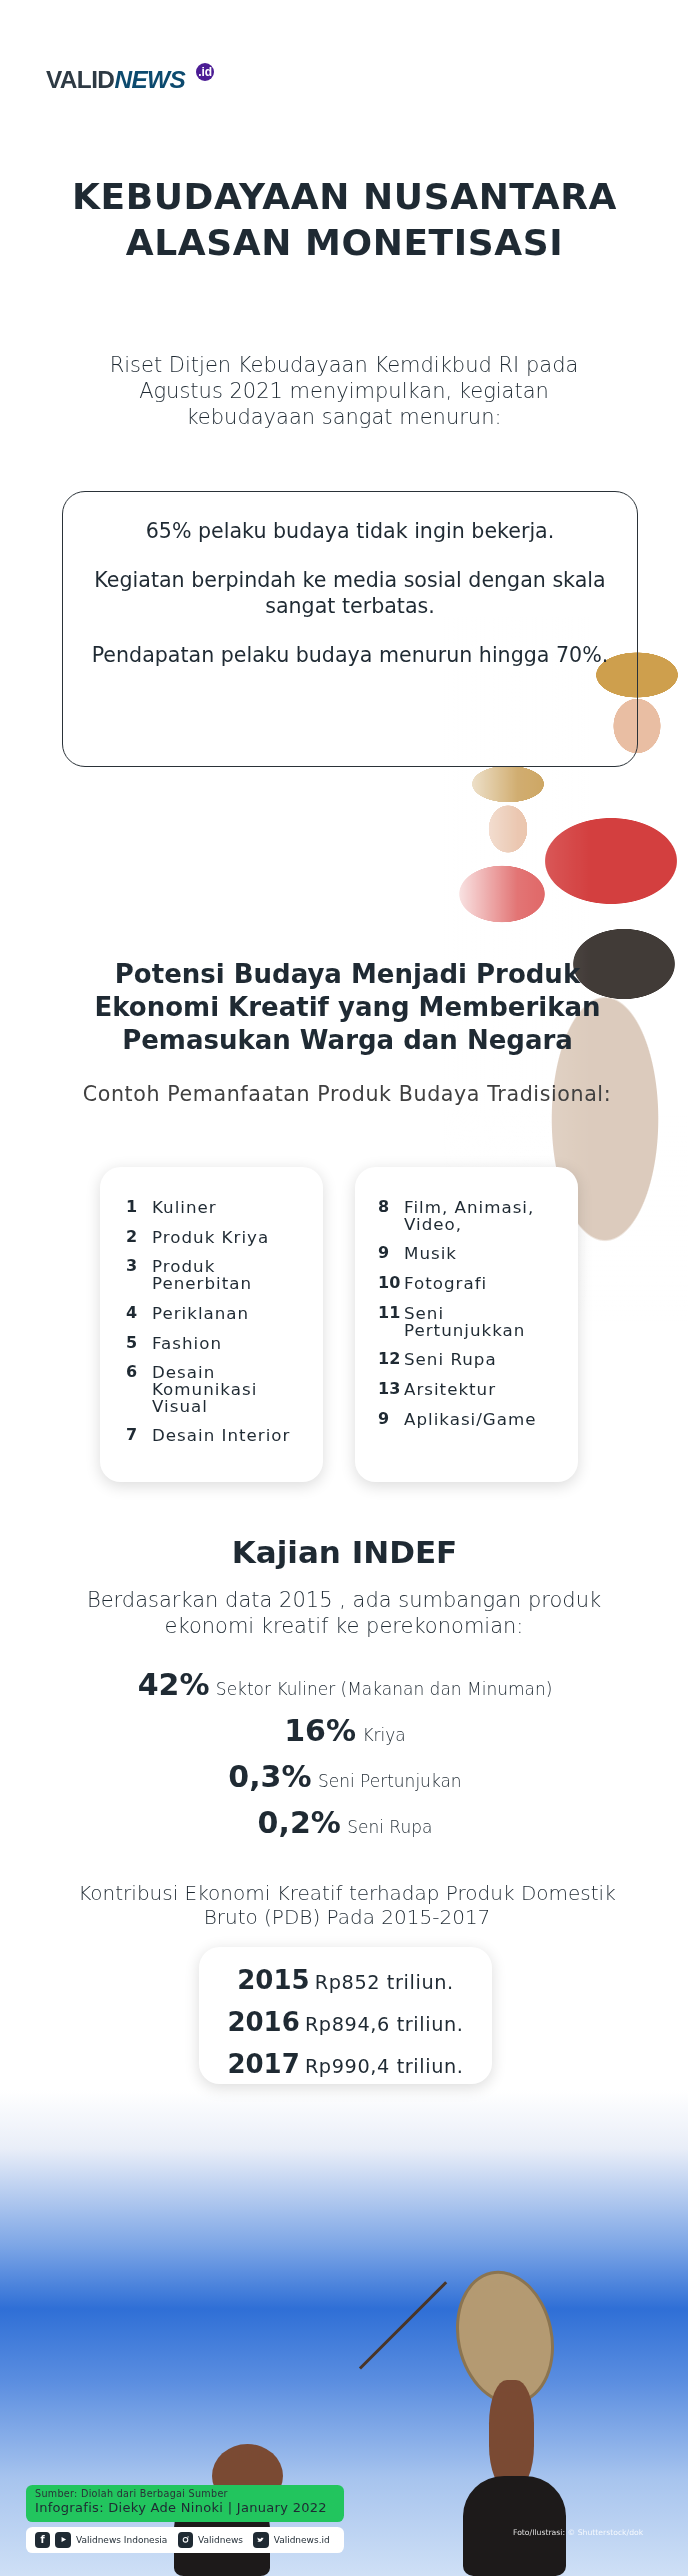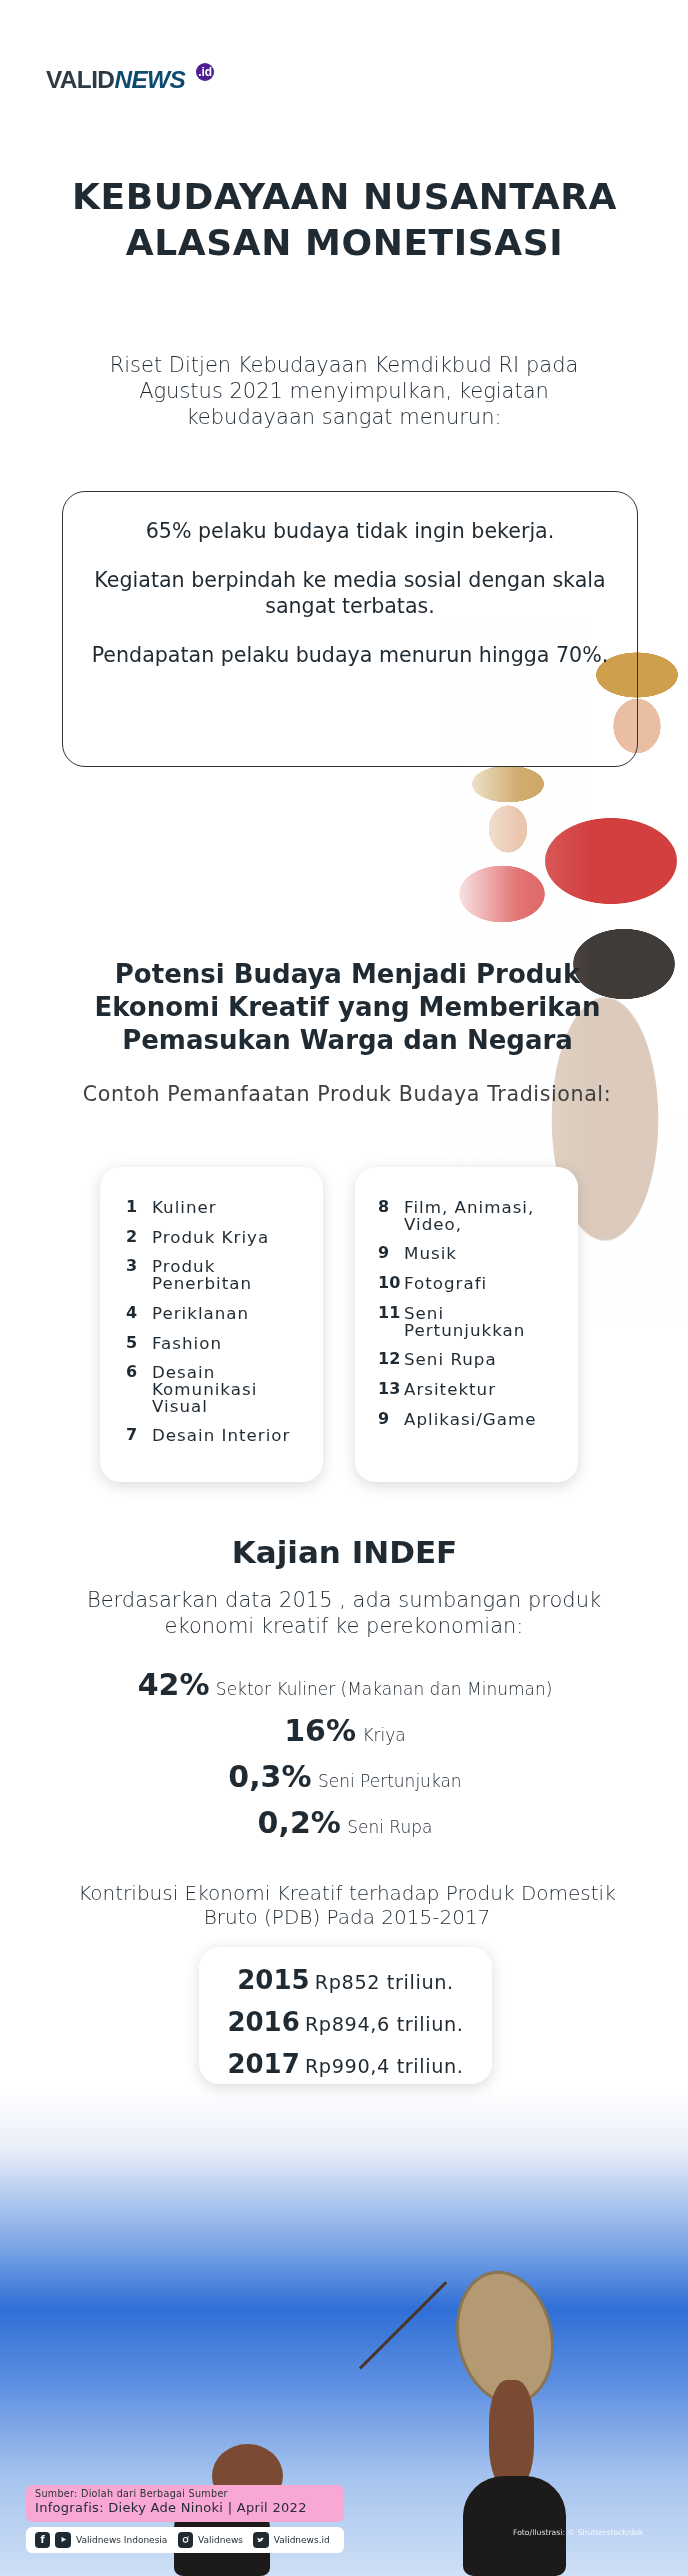--- a/index.html
+++ b/index.html
@@ -151,21 +151,21 @@
       font-size: 20px; line-height: 24.4px; color: #1f2a33;
     }
     .pdb-card { left: 199px; top: 1947px; width: 293px; height: 137px; padding-top: 15.4px; text-align: center; }
     .pdb-row { line-height: 37px; white-space: nowrap; font-family: "DejaVu Sans", sans-serif; }
     .pdb-row .yr { font-weight: 900; font-size: 26px; color: #1f2a33; margin-right: 5.1px; }
     .pdb-row .val { font-size: 19.3px; color: #1f2a33; letter-spacing: 0.6px; }
 
     
     .credit-box {
       position: absolute; left: 26px; top: 2485px; width: 318px; height: 37px;
-      background: #f9a8d4; border-radius: 6.4px; padding: 3.2px 0 0 9px;
+      background: #22c55e; border-radius: 6.4px; padding: 3.2px 0 0 9px;
       font-family: "DejaVu Sans", sans-serif;
     }
     .credit-box .src { font-size: 9.6px; color: #2a3238; letter-spacing: 0.3px; line-height: 11.6px; }
     .credit-box .by { font-size: 13px; color: #1f2a33; line-height: 16.7px; letter-spacing: 0.3px; }
     .social-box {
       position: absolute; left: 26px; top: 2527px; width: 318px; height: 26px;
       background: #fff; border-radius: 6.4px;
       display: flex; align-items: center; padding-left: 9px; gap: 5.1px;
       font-family: "DejaVu Sans", sans-serif; font-size: 9px; color: #1f2a33;
     }
@@ -291,21 +291,21 @@
 
 <p class="pdb-title">Kontribusi Ekonomi Kreatif terhadap Produk Domestik Bruto (PDB) Pada 2015-2017</p>
 <div class="card pdb-card">
   <div class="pdb-row"><span class="yr">2015</span><span class="val">Rp852 triliun.</span></div>
   <div class="pdb-row"><span class="yr">2016</span><span class="val">Rp894,6 triliun.</span></div>
   <div class="pdb-row"><span class="yr">2017</span><span class="val">Rp990,4 triliun.</span></div>
 </div>
 
 <div class="credit-box">
   <div class="src">Sumber: Diolah dari Berbagai Sumber</div>
-  <div class="by">Infografis: Dieky Ade Ninoki | April 2022</div>
+  <div class="by">Infografis: Dieky Ade Ninoki | January 2022</div>
 </div>
 
 <div class="social-box">
   <span class="soc-icon">f</span>
   <span class="soc-icon">
     <svg viewBox="0 0 14 14">
         <polygon points="4,3 11,7 4,11" fill="#fff"></polygon>
       </svg>
   </span>
   <span class="soc-label">Validnews Indonesia</span>

